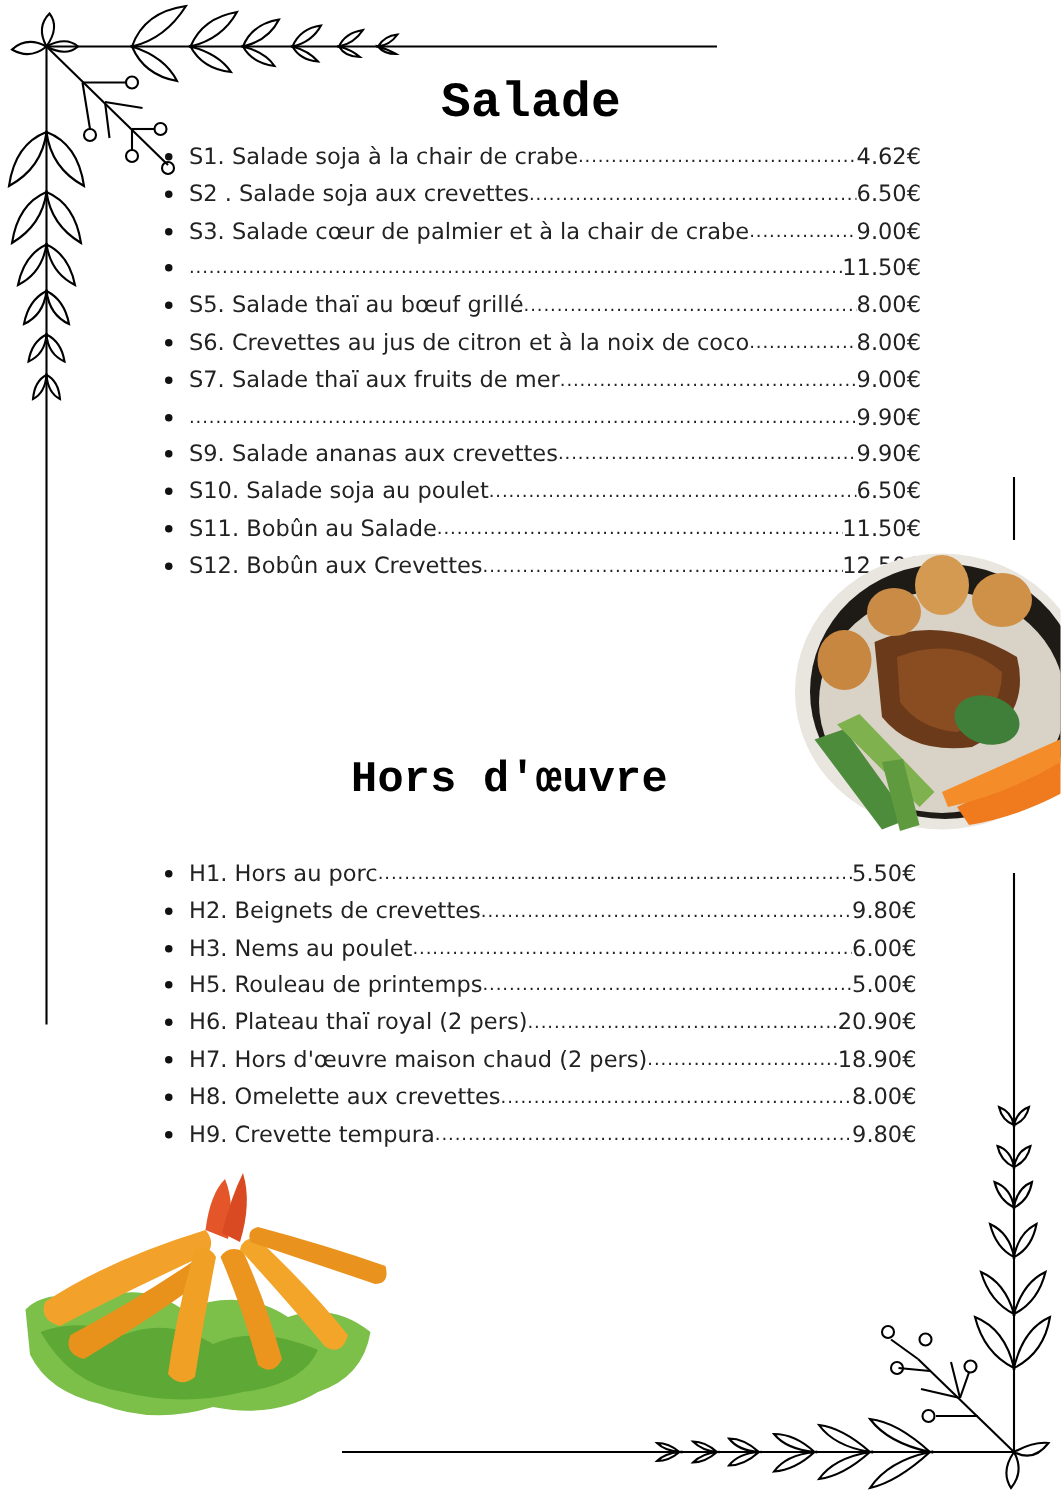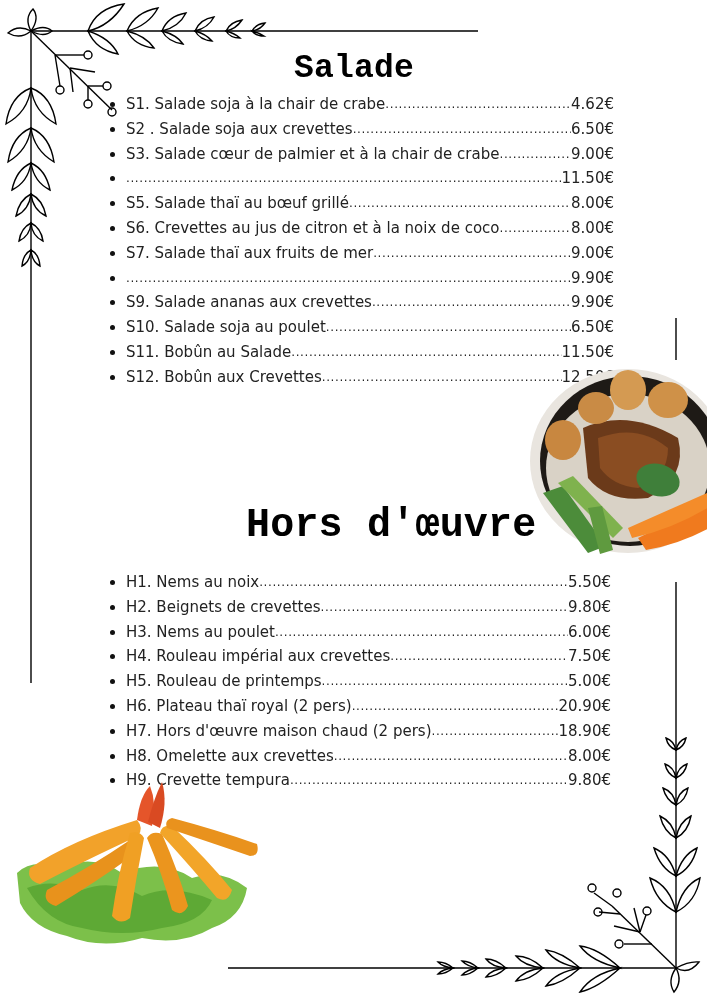--- a/index.html
+++ b/index.html
@@ -1,20 +1,20 @@
 <!DOCTYPE html>
 <html><head>
 <meta charset="utf-8">
 <style>
   html, body { margin: 0; padding: 0; background: #ffffff; }
   body { width: 707px; height: 1000px; position: relative; overflow: hidden; font-family: "DejaVu Sans", sans-serif; color: #111; }
   .deco { position: absolute; left: 0; top: 0; }
   .section-title { position: absolute; font-family: Liberation Mono, monospace; font-weight: bold; color: #000; margin: 0; white-space: nowrap; letter-spacing: 0.2px; }
   #salade-title { left: 294px; top: 50px; font-size: 33px; }
-  #hors-title { left: 246px; top: 503px; font-size: 40px; }
+  #hors-title { left: 234px; top: 503px; font-size: 29px; }
   ul.menu { position: absolute; margin: 0; padding: 0; list-style: none; }
   #salade-list { left: 106px; top: 92px; width: 508px; }
   #hors-list { left: 106px; top: 570px; width: 505px; }
   ul.menu li { position: relative; height: 24.8px; line-height: 24.8px; font-size: 15px; padding-left: 20px; white-space: nowrap; display: flex; align-items: center; color: #222; }
   ul.menu li::before { content: ""; position: absolute; left: 4px; top: 10px; width: 5px; height: 5px; border-radius: 50%; background: #111; }
   .item-name { flex: 0 0 auto; }
   .leader { flex: 1 1 auto; overflow: hidden; white-space: nowrap; letter-spacing: 0.6px; font-size: 12px; }
   .leader::after { content: "................................................................................................................................................"; }
   .item-price { flex: 0 0 auto; }
   .photo { position: absolute; }
@@ -216,38 +216,33 @@
   <path d="M30 115 L85 170 L95 160 L45 108 Z" fill="#7fb24e"></path>
   <path d="M60 140 L72 186 L85 182 L74 138 Z" fill="#5f9a3f"></path>
 
   <path d="M110 170 Q150 150 195 130 L198 150 Q160 175 118 182 Z" fill="#f07a1e"></path>
   <path d="M100 160 Q145 140 190 120 L192 132 Q150 160 104 170 Z" fill="#f48c2a"></path>
 </svg>
 
 <h1 class="section-title" id="hors-title">Hors d'œuvre</h1>
 <ul class="menu" id="hors-list">
   <li>
-      <span class="item-name">H1. Nems au noix</span>
+      <span class="item-name">H1. Hors au porc</span>
       <span class="leader"></span>
       <span class="item-price">5.50€</span>
     </li>
   <li>
       <span class="item-name">H2. Beignets de crevettes</span>
       <span class="leader"></span>
       <span class="item-price">9.80€</span>
     </li>
   <li>
       <span class="item-name">H3. Nems au poulet</span>
       <span class="leader"></span>
       <span class="item-price">6.00€</span>
-    </li>
-  <li>
-      <span class="item-name">H4. Rouleau impérial aux crevettes</span>
-      <span class="leader"></span>
-      <span class="item-price">7.50€</span>
     </li>
   <li>
       <span class="item-name">H5. Rouleau de printemps</span>
       <span class="leader"></span>
       <span class="item-price">5.00€</span>
     </li>
   <li>
       <span class="item-name">H6. Plateau thaï royal (2 pers)</span>
       <span class="leader"></span>
       <span class="item-price">20.90€</span>

